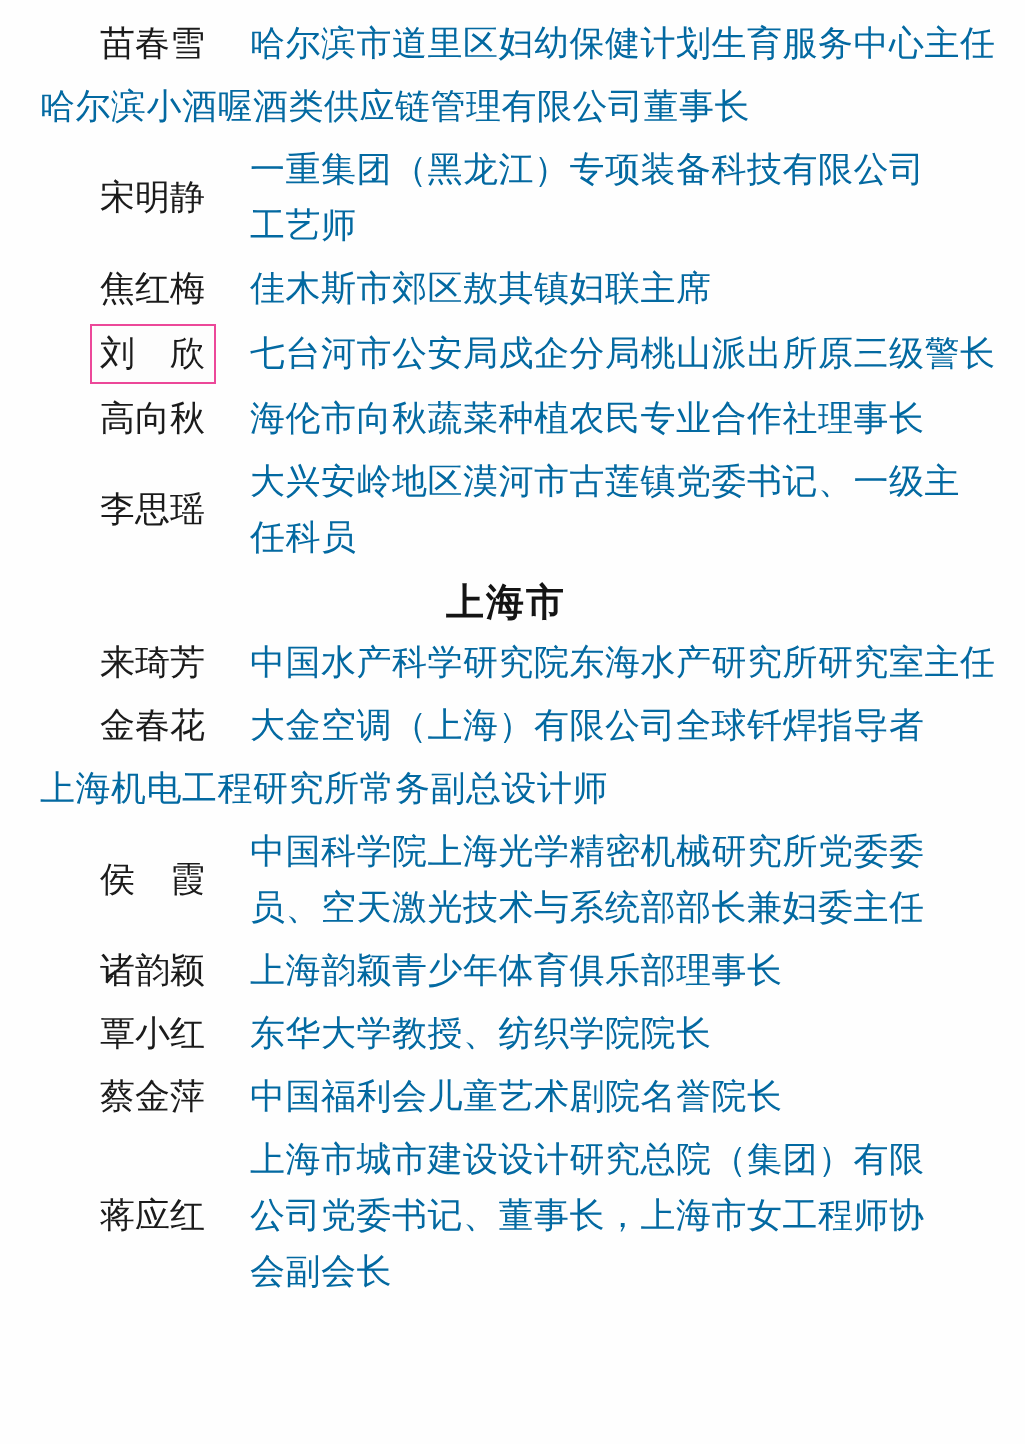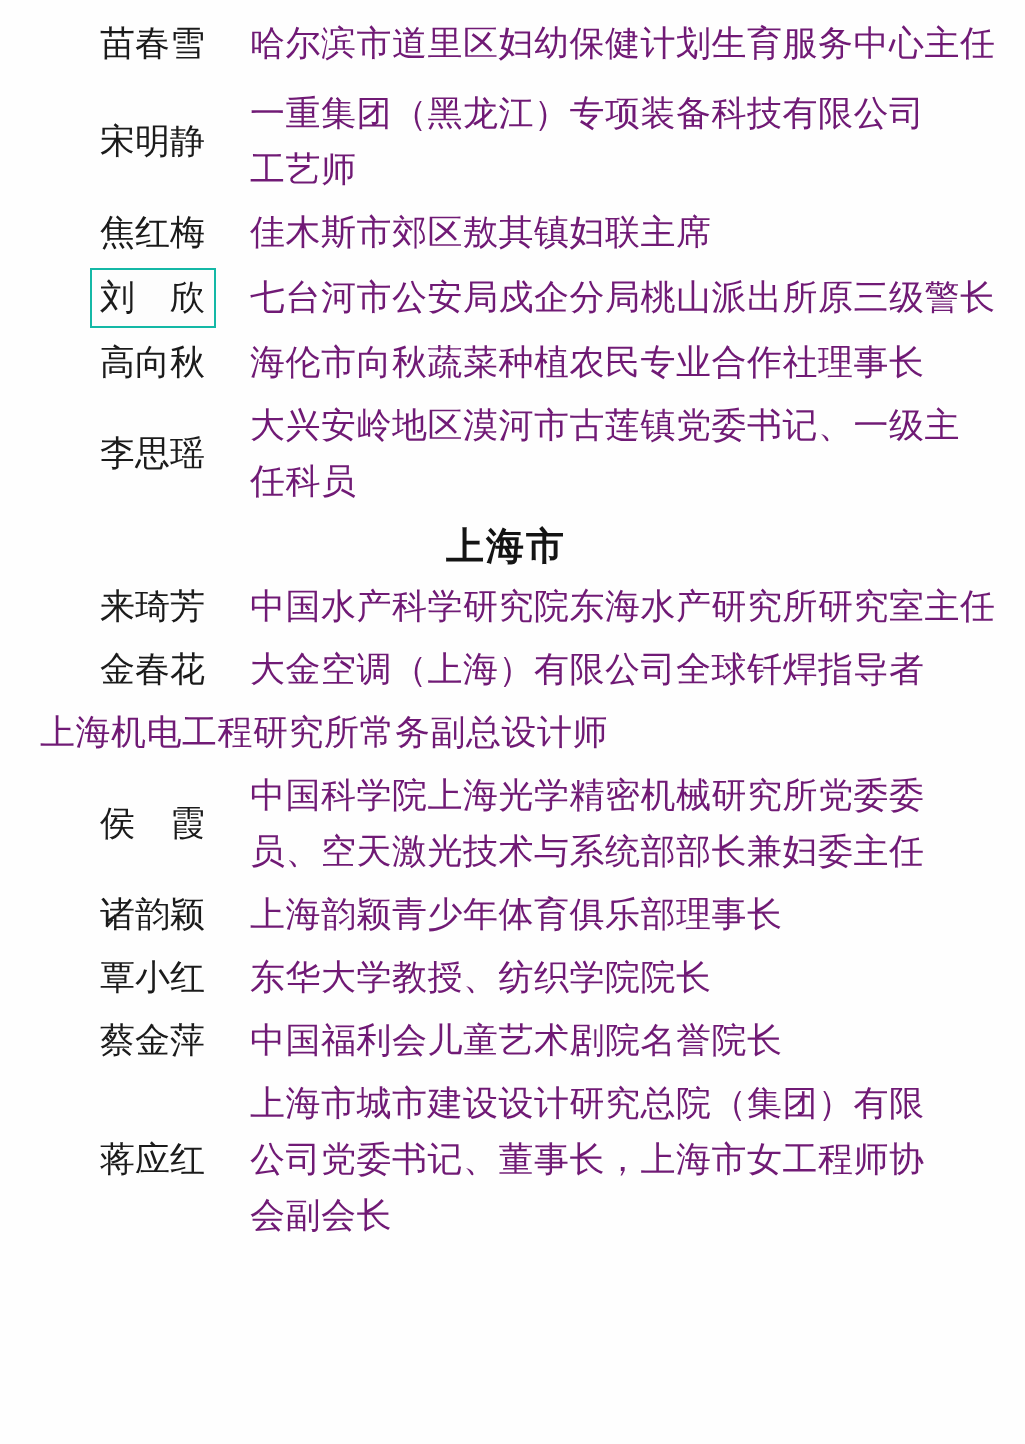--- a/index.html
+++ b/index.html
@@ -43,32 +43,32 @@
     font-size: 35px;
     line-height: 56px;
     color: #1b1b1b;
     white-space: nowrap;
   }
   .name-inner {
     display: inline-block;
     min-width: 106px;
   }
   .name-inner.boxed {
-    border: 2px solid #14b8a6;
+    border: 2px solid #ec4899;
     padding: 0 8px;
     margin: 0 -10px;
     background: #fdfdfd;
   }
   .desc-cell {
     flex: 0 0 auto;
     width: 742px;
     margin-left: 40px;
     font-size: 35px;
     line-height: 56px;
-    color: #701a75;
+    color: #0369a1;
   }
   .desc-line {
     white-space: nowrap;
     letter-spacing: 0.5px;
   }
 </style>
 </head>
 <body>
 
 <div class="page">
@@ -79,20 +79,23 @@
   <div class="entry">
     <div class="name-cell">
       <span class="name-inner">苗春雪</span>
     </div>
     <div class="desc-cell">
               <div class="desc-line">哈尔滨市道里区妇幼保健计划生育服务中心主任</div>
             </div>
   </div>
 
   <div class="entry">
+    <div class="desc-cell">
+              <div class="desc-line">哈尔滨小酒喔酒类供应链管理有限公司董事长</div>
+            </div>
   </div>
 
   <div class="entry">
     <div class="name-cell">
       <span class="name-inner">宋明静</span>
     </div>
     <div class="desc-cell">
               <div class="desc-line">一重集团（黑龙江）专项装备科技有限公司</div>
               <div class="desc-line">工艺师</div>
             </div>

